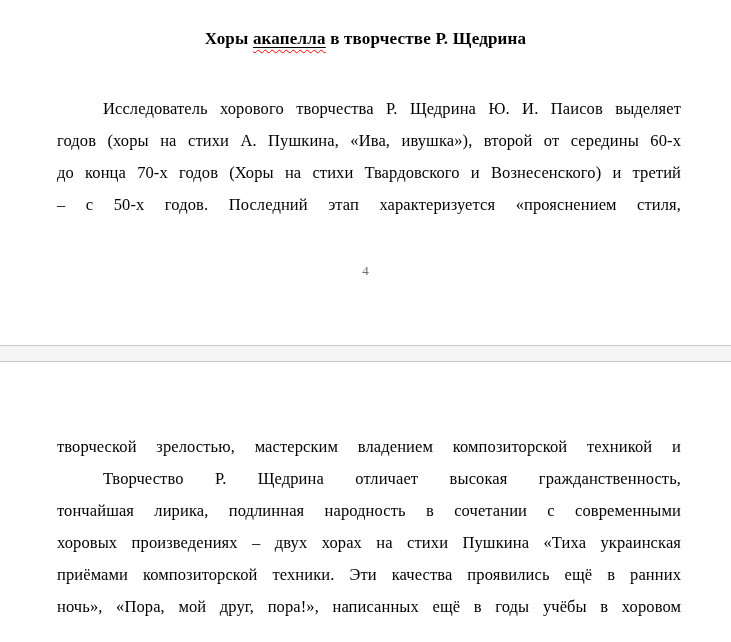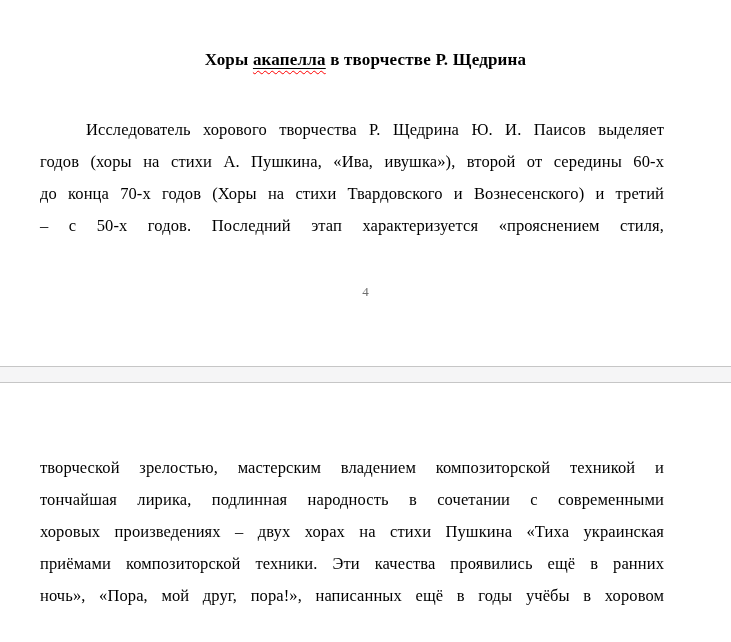--- a/index.html
+++ b/index.html
@@ -10,21 +10,20 @@
     overflow: hidden;
     background: #ffffff;
     font-family: "Liberation Serif", "DejaVu Serif", serif;
     color: #000000;
   }
   .viewport {
     position: relative;
     width: 731px;
     height: 532px;
     background: #fca5a5;
-    margin-top: 21px;
   }
   .page {
     position: absolute;
     left: 0;
     width: 731px;
     background: #ffffff;
   }
   #page1 { top: 0; height: 345px; }
   #page2 { top: 362px; height: 280px; padding-left: 43px; }
   .doc-title {
@@ -43,21 +42,21 @@
     text-decoration-thickness: 1px;
     text-underline-offset: 5px;
   }
   .uline {
     text-decoration: underline solid #000000;
     text-decoration-thickness: 1px;
     text-underline-offset: 3px;
   }
   .para {
     position: absolute;
-    left: 40px;
+    left: 57px;
     width: 624px;
     font-size: 16.5px;
     line-height: 32px;
     letter-spacing: 0.1px;
   }
   #p1-body { top: 93px; }
   #p2-body { top: 69px; }
   .ln {
     text-align: justify;
     text-align-last: justify;
@@ -107,20 +106,21 @@
 
     <div class="page-number">4</div>
   </div>
 
   <div class="page-gap"></div>
 
   <div class="page" id="page2">
 
     <div class="para" id="p2-body">
       <div class="ln">творческой зрелостью, мастерским владением композиторской техникой и</div>
+      <div class="ln ln-first">Творчество Р. Щедрина отличает высокая гражданственность,</div>
       <div class="ln">тончайшая лирика, подлинная народность в сочетании с современными</div>
       <div class="ln">хоровых произведениях – двух хорах на стихи Пушкина «Тиха украинская</div>
       <div class="ln">приёмами композиторской техники. Эти качества проявились ещё в ранних</div>
       <div class="ln">ночь», «Пора, мой друг, пора!», написанных ещё в годы учёбы в хоровом</div>
     </div>
   </div>
 
 </div>
 
 </body></html>

